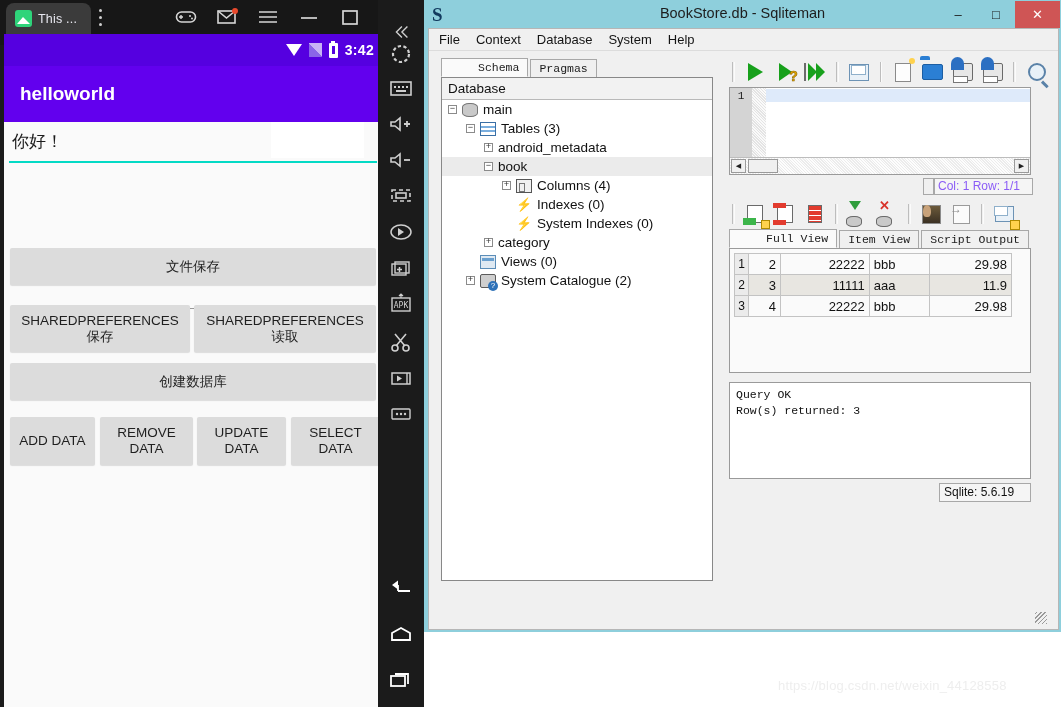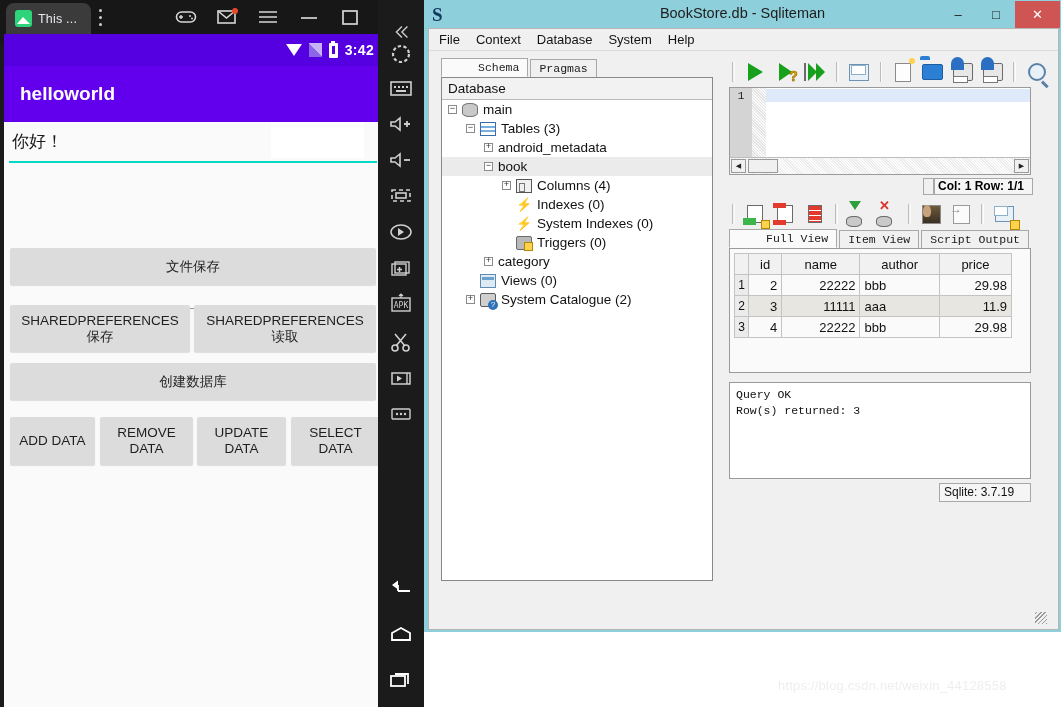--- a/index.html
+++ b/index.html
@@ -223,21 +223,21 @@
      display:flex;align-items:center;justify-content:center;font-size:7px;color:#222;}
   #sb-left{left:1px;} #sb-right{right:1px;}
   #sb-thumb{position:absolute;left:18px;top:1px;width:30px;height:14px;background:#f0f0f0;border:1px solid #9a9a9a;}
 
   #colrow-box {
     position:absolute; left:194px; top:120px; width:110px; height:19px;
     display:flex; align-items:center;
   }
   #colrow-pre { width:11px;height:17px;border:1px solid #a8a8a8; background:#f0f0f0;}
   #colrow { flex:1; height:17px; border:1px solid #a8a8a8; background:#f5f5f5;
-     font-size:12px; color:#000000; padding-left:3px; line-height:15px;font-weight:bold;}
+     font-size:12px; color:#8b5cf6; padding-left:3px; line-height:15px;}
 
   #res-toolbar { position:absolute; left:0; top:142px; width:302px; height:30px;
      display:flex; align-items:center; gap:4px; }
   .ic-rowins{width:16px;height:18px;background:#fff;border:1px solid #6a6a6a;}
   .ic-rowins::before{content:"";position:absolute;left:1px;bottom:2px;width:13px;height:7px;background:#3cb54a;}
   .ic-rowins::after{content:"";position:absolute;right:-2px;bottom:-2px;width:7px;height:7px;background:#ffd24d;border:1px solid #b08a00;}
   .ic-rowdel{width:16px;height:18px;background:#fff;border:1px solid #6a6a6a;}
   .ic-rowdel::before{content:"";position:absolute;left:1px;top:2px;width:13px;height:5px;background:#e23b2e;}
   .ic-rowdel::after{content:"";position:absolute;left:1px;bottom:2px;width:13px;height:5px;background:#e23b2e;}
   .ic-rowall{width:14px;height:18px;background:repeating-linear-gradient(#e23b2e 0 4px,#fff 4px 5px);border:1px solid #6a6a6a;}
@@ -571,25 +571,20 @@
         <div class="tnode" style="padding-left:60px">
           <span class="exp none"></span>
           <span class="ticon ic-idx">⚡</span>
           <span>Indexes (0)</span>
         </div>
         <div class="tnode" style="padding-left:60px">
           <span class="exp none"></span>
           <span class="ticon ic-idx">⚡</span>
           <span>System Indexes (0)</span>
         </div>
-        <div class="tnode" style="padding-left:60px">
-          <span class="exp none"></span>
-          <span class="ticon ic-trg"></span>
-          <span>Triggers (0)</span>
-        </div>
         <div class="tnode" style="padding-left:42px">
           <span class="exp">+</span>
           <span>category</span>
         </div>
         <div class="tnode" style="padding-left:24px">
           <span class="exp none"></span>
           <span class="ticon ic-view"></span>
           <span>Views (0)</span>
         </div>
         <div class="tnode" style="padding-left:24px">
@@ -694,27 +689,20 @@
 
       <div id="res-tabs">
         <div class="tabx active">Full View</div>
         <div class="tabx">Item View</div>
         <div class="tabx">Script Output</div>
       </div>
 
       <div id="res-panel">
         <table class="grid">
           <tbody>
-              <tr>
-            <th class="rh"></th>
-            <th>id</th>
-            <th>name</th>
-            <th>author</th>
-            <th>price</th>
-          </tr>
           <tr>
             <td class="rh">1</td>
             <td class="num">2</td>
             <td class="num">22222</td>
             <td class="txt">bbb</td>
             <td class="num">29.98</td>
           </tr>
           <tr class="alt">
             <td class="rh">2</td>
             <td class="num">3</td>
@@ -729,20 +717,20 @@
             <td class="txt">bbb</td>
             <td class="num">29.98</td>
           </tr>
         </tbody>
           </table>
       </div>
 
       <div id="out-panel">Query OK
 Row(s) returned: 3</div>
 
-      <div id="status-right">Sqlite: 3.7.19</div>
+      <div id="status-right">Sqlite: 5.6.19</div>
       <div id="grip"></div>
     </div>
 
   </div>
 </div>
 
 <div id="watermark">https://blog.csdn.net/weixin_44128558</div>
 
 </body></html>

